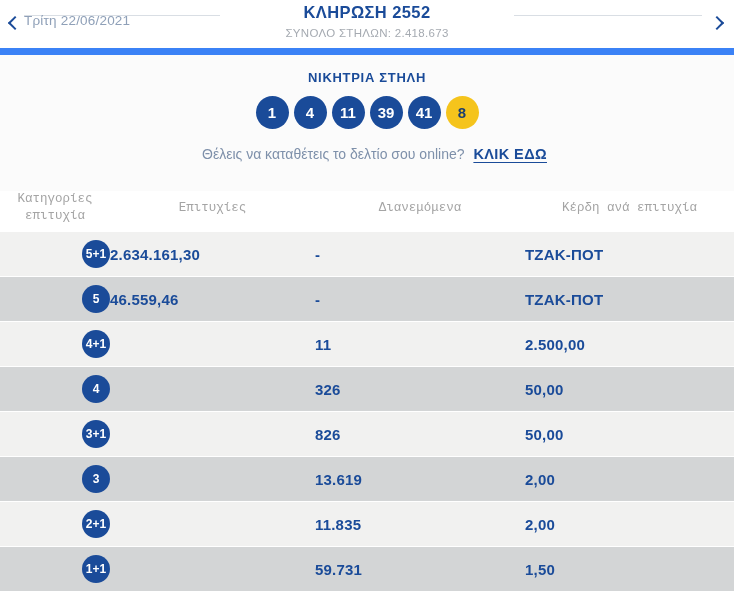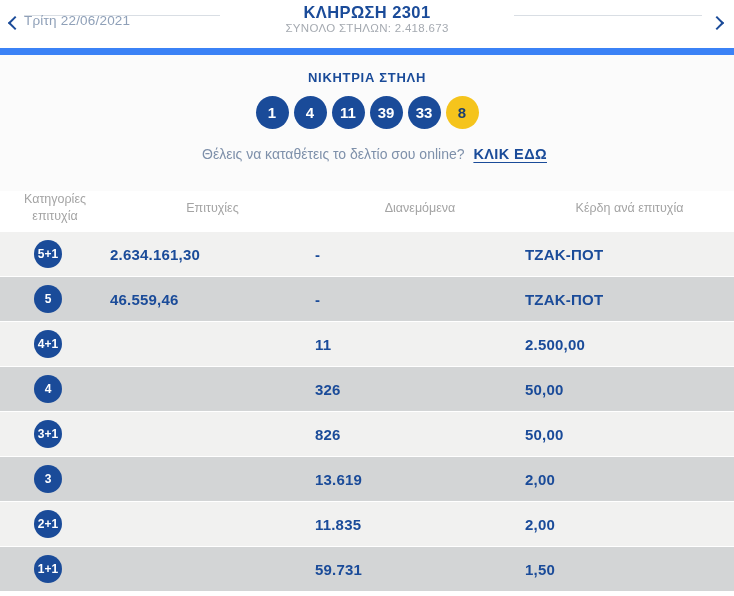--- a/index.html
+++ b/index.html
@@ -13,77 +13,77 @@
   .navbtn.next { right:6px; }
   .chev { display:inline-block; width:8px; height:8px; border-left:2.5px solid #1a4b99; border-bottom:2.5px solid #1a4b99; margin-top:5px; }
   .chev.l { transform:rotate(45deg); }
   .chev.r { transform:rotate(225deg); }
   .hline { position:absolute; top:15px; border-top:1px solid #d9dee4; height:0; }
   .hline.left  { left:24px;  width:196px; }
   .hline.right { left:514px; width:188px; }
   .date { position:absolute; left:24px; top:13px; font-size:13.5px; color:#8fa0b8; letter-spacing:0.2px; }
   .centerhead { position:absolute; left:167px; width:400px; top:3px; text-align:center; }
   .title { font-size:16.5px; font-weight:bold; color:#1a4b99; letter-spacing:0.4px; }
-  .subtitle { font-size:11.5px; color:#a5aab1; letter-spacing:0.3px; }
+  .subtitle { margin-top:5px; font-size:11.5px; color:#a5aab1; letter-spacing:0.3px; }
 
   
   .mid { position:absolute; top:48px; left:0; width:734px; height:136px; background:#fbfbfb; border-top:7px solid #3b82f6; }
   .win-title { text-align:center; margin-top:15px; font-size:13px; font-weight:bold; color:#1a4b99; letter-spacing:0.7px; }
   .balls { display:flex; justify-content:center; gap:5px; margin-top:11px; }
   .ball { width:33px; height:33px; border-radius:50%; background:#1a4b99; color:#ffffff;
           font-weight:bold; font-size:15px; display:flex; align-items:center; justify-content:center; }
   .ball.joker { background:#f5c41c; color:#1c3e6e; }
   .cta { text-align:center; margin-top:17px; font-size:14px; color:#7e90aa;padding-left:15px; }
   .cta a { color:#1a4b99; font-weight:bold; font-size:14.5px; letter-spacing:0.4px;
            text-decoration:underline; text-underline-offset:3px; margin-left:5px; cursor:pointer; }
 
   
   .tbl { position:absolute; top:184px; left:0; width:734px; }
   .grid4 { display:grid; grid-template-columns:110px 205px 210px 209px; align-items:center; }
-  .thead { height:48px; }
+  .thead { height:48px;font-family:Liberation Mono, monospace; }
   .th { text-align:center; font-size:12.5px; color:#a4a4a4; line-height:1.35; }
   .row { height:44px; border-bottom:1px solid #ffffff; }
   .row.light { background:#f1f1f0; }
   .row.dark  { background:#d3d5d6; }
   .cell { text-align:left; font-size:15px; font-weight:bold; color:#1a4b99; letter-spacing:0.2px; }
-  .badge-wrap { display:flex; justify-content:flex-start;margin-left:34px; }
+  .badge-wrap { display:flex; justify-content:flex-end; }
   .badge { width:28px; height:28px; border-radius:50%; background:#1a4b99; color:#ffffff;
            font-weight:bold; font-size:12px; display:flex; align-items:center; justify-content:center; }
 </style>
 </head>
 <body>
 
 <div class="page">
 
   <div class="topbar">
     <button class="navbtn prev">
       <span class="chev l"></span>
     </button>
     <div class="hline left"></div>
     <div class="date">Τρίτη 22/06/2021</div>
 
     <div class="centerhead">
-      <div class="title">ΚΛΗΡΩΣΗ 2301</div>
+      <div class="title">ΚΛΗΡΩΣΗ 2552</div>
       <div class="subtitle">ΣΥΝΟΛΟ ΣΤΗΛΩΝ: 2.418.673</div>
     </div>
 
     <div class="hline right"></div>
     <button class="navbtn next">
       <span class="chev r"></span>
     </button>
   </div>
 
   <div class="mid">
     <div class="win-title">ΝΙΚΗΤΡΙΑ ΣΤΗΛΗ</div>
     <div class="balls">
       <div class="ball">1</div>
       <div class="ball">4</div>
       <div class="ball">11</div>
       <div class="ball">39</div>
-      <div class="ball">33</div>
+      <div class="ball">41</div>
       <div class="ball joker">8</div>
     </div>
     <div class="cta">
       <span>Θέλεις να καταθέτεις το δελτίο σου online?</span>
       <a>ΚΛΙΚ ΕΔΩ</a>
     </div>
   </div>
 
   <div class="tbl">
     <div class="grid4 thead">

